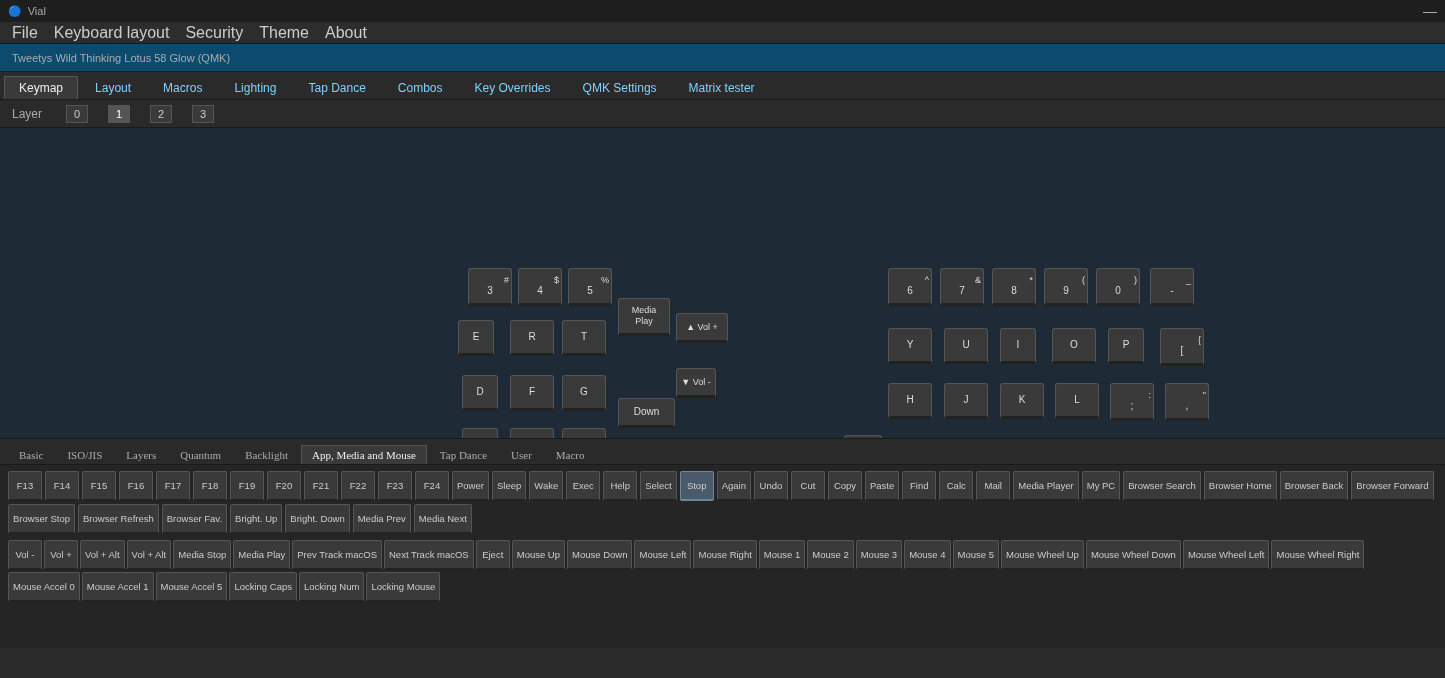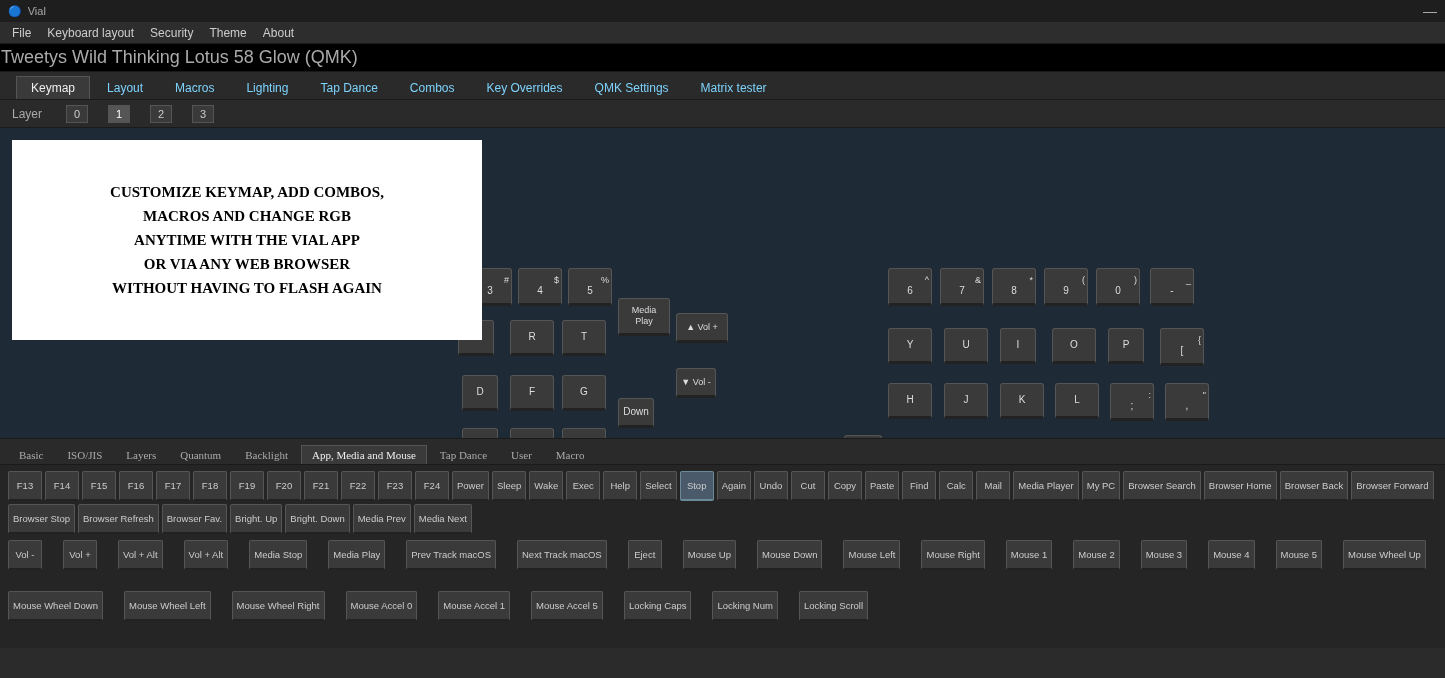--- a/index.html
+++ b/index.html
@@ -23,48 +23,48 @@
       color: #aaa;
     }
 
     
     #menu-bar {
       height: 22px;
       background: #2d2d2d;
       display: flex;
       align-items: center;
       padding: 0 4px;
-      font-size: 12px;
+      font-size: 16px;
       color: #ccc;
       border-bottom: 1px solid #1a1a1a;
     }
     .menu-item {
       padding: 2px 8px;
       cursor: pointer;
     }
 
     
     #kb-name-bar {
       height: 28px;
-      background: #000000;
-      display: flex;
-      align-items: center;
-      padding: 0 1px;
-      font-size: 18px;
+      background: #0c4a6e;
+      display: flex;
+      align-items: center;
+      padding: 0 12px;
+      font-size: 11px;
       color: #aaa;
       border-bottom: 1px solid #1a1a1a;
     }
 
     
     #main-tabs {
       height: 28px;
       background: #2a2a2a;
       display: flex;
       align-items: flex-end;
-      padding: 0 16px;
+      padding: 0 4px;
       border-bottom: 1px solid #1a1a1a;
     }
     .main-tab {
       padding: 4px 14px;
       font-size: 12px;
       cursor: pointer;
       background: #2a2a2a;
       color: #7dd3fc;
       border: 1px solid transparent;
       border-bottom: none;
@@ -209,21 +209,21 @@
       text-align: center;
       white-space: nowrap;
     }
     .grid-key.highlight { background: #4a5a6a; border-color: #6a8a9a; }
 
     
     #key-grid-row2 {
       display: flex;
       flex-wrap: wrap;
       padding: 0 8px 6px;
-      gap: 21px;
+      gap: 2px;
     }
   </style>
 </head>
 <body>
 
 <div id="title-bar">
   <span style="margin-right:6px;">🔵</span>
   <span>Vial</span>
   <span style="flex:1"></span>
   <span style="cursor:pointer; font-size:14px; color:#aaa;">—</span>
@@ -256,41 +256,38 @@
 <div id="layer-bar">
   <span class="layer-label">Layer</span>
   <div class="layer-btn">0</div>
   <div class="layer-btn active">1</div>
   <div class="layer-btn">2</div>
   <div class="layer-btn">3</div>
 </div>
 
 <div id="keyboard-area">
 
-  <div id="info-overlay">
-    <div id="info-text">Customize keymap, add combos,<br>macros and change RGB<br>anytime with the Vial app<br>or via any web browser<br>without having to flash again</div>
-  </div>
 
   <div class="key" style="left:468px;top:140px;width:44px;height:38px;"><span class="top-char">#</span>3</div>
   <div class="key" style="left:518px;top:140px;width:44px;height:38px;"><span class="top-char">$</span>4</div>
   <div class="key" style="left:568px;top:140px;width:44px;height:38px;"><span class="top-char">%</span>5</div>
   <div class="key" style="left:618px;top:170px;width:52px;height:38px;font-size:9px;">Media<br>Play</div>
   <div class="key" style="left:676px;top:185px;width:52px;height:30px;font-size:9px;">▲ Vol +</div>
   <div class="key" style="left:676px;top:240px;width:40px;height:30px;font-size:9px;">▼ Vol -</div>
   <div class="key" style="left:888px;top:140px;width:44px;height:38px;"><span class="top-char">^</span>6</div>
   <div class="key" style="left:940px;top:140px;width:44px;height:38px;"><span class="top-char">&amp;</span>7</div>
   <div class="key" style="left:992px;top:140px;width:44px;height:38px;"><span class="top-char">*</span>8</div>
   <div class="key" style="left:1044px;top:140px;width:44px;height:38px;"><span class="top-char">(</span>9</div>
   <div class="key" style="left:1096px;top:140px;width:44px;height:38px;"><span class="top-char">)</span>0</div>
   <div class="key" style="left:1150px;top:140px;width:44px;height:38px;"><span class="top-char">_</span>-</div>
 
   <div class="key" style="left:458px;top:192px;width:36px;height:36px;">E</div>
   <div class="key" style="left:510px;top:192px;width:44px;height:36px;">R</div>
   <div class="key" style="left:562px;top:192px;width:44px;height:36px;">T</div>
-  <div class="key" style="left:618px;top:270px;width:36px;height:30px;">Down</div>
+  <div class="key" style="left:618px;top:270px;width:57px;height:30px;">Down</div>
   <div class="key" style="left:888px;top:200px;width:44px;height:36px;">Y</div>
   <div class="key" style="left:944px;top:200px;width:44px;height:36px;">U</div>
   <div class="key" style="left:1000px;top:200px;width:36px;height:36px;">I</div>
   <div class="key" style="left:1052px;top:200px;width:44px;height:36px;">O</div>
   <div class="key" style="left:1108px;top:200px;width:36px;height:36px;">P</div>
   <div class="key" style="left:1160px;top:200px;width:44px;height:38px;"><span class="top-char">{</span>[</div>
 
   <div class="key" style="left:462px;top:247px;width:36px;height:36px;">D</div>
   <div class="key" style="left:510px;top:247px;width:44px;height:36px;">F</div>
   <div class="key" style="left:562px;top:247px;width:44px;height:36px;">G</div>
@@ -386,16 +383,16 @@
       <div class="grid-key">Mouse 5</div>
       <div class="grid-key">Mouse Wheel Up</div>
       <div class="grid-key">Mouse Wheel Down</div>
       <div class="grid-key">Mouse Wheel Left</div>
       <div class="grid-key">Mouse Wheel Right</div>
       <div class="grid-key">Mouse Accel 0</div>
       <div class="grid-key">Mouse Accel 1</div>
       <div class="grid-key">Mouse Accel 5</div>
       <div class="grid-key">Locking Caps</div>
       <div class="grid-key">Locking Num</div>
-      <div class="grid-key">Locking Scroll</div>
+      <div class="grid-key">Locking Mouse</div>
     </div>
 
 </div>
 
 </body></html>

